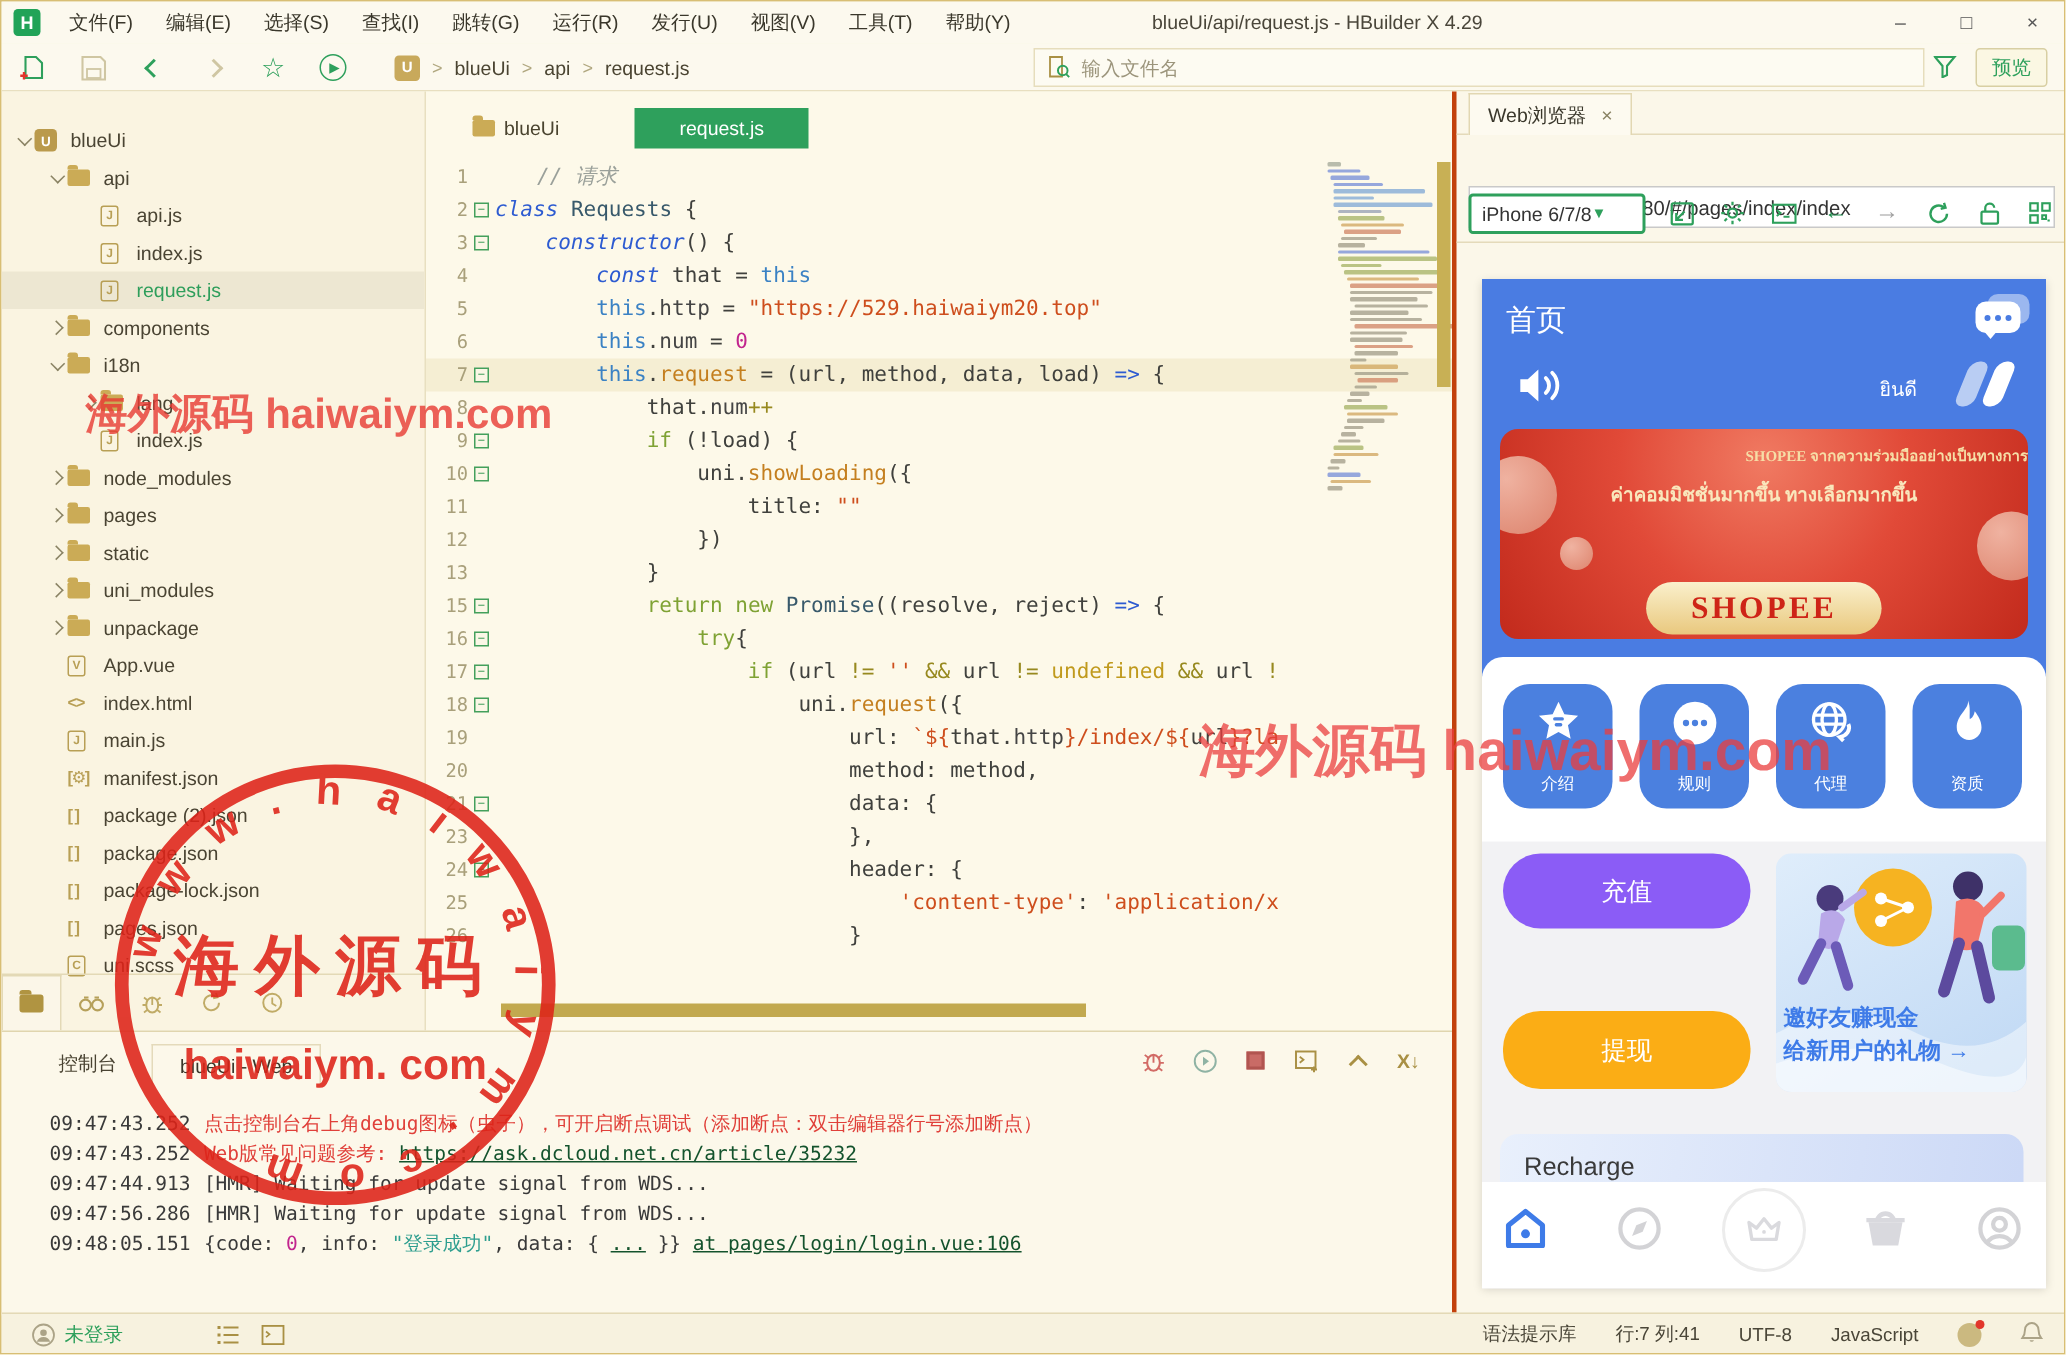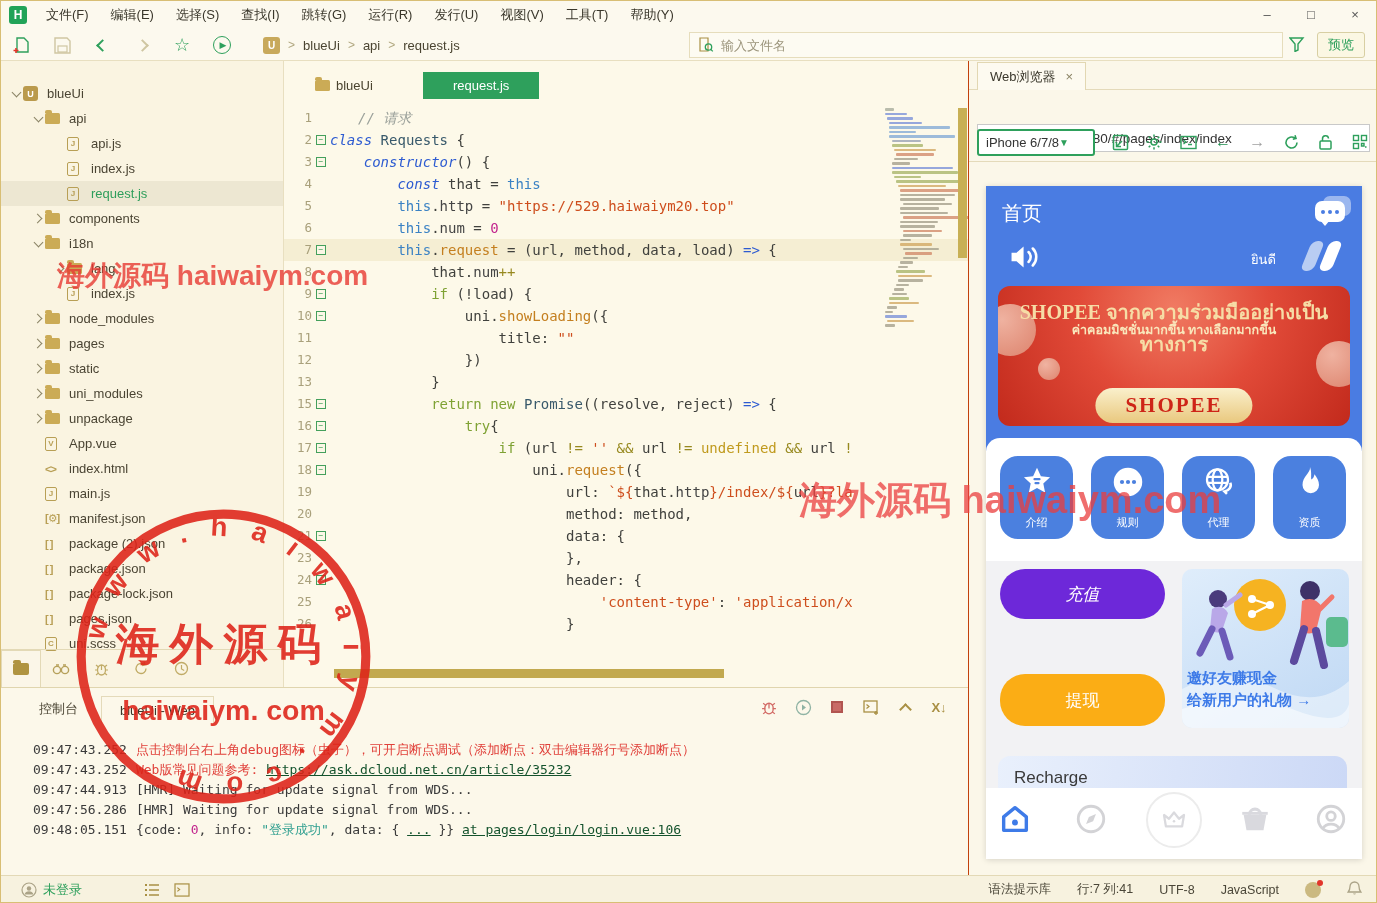--- a/index.html
+++ b/index.html
@@ -108,21 +108,21 @@
   
   .statusbar { position:absolute; left:0; right:0; bottom:0; height:27px; background:#F7F2DF; border-top:1px solid #E3D9B6; font-size:12.5px; color:#4A4638; }
   .sb-left { position:absolute; left:20px; top:0; height:27px; display:flex; align-items:center; gap:14px; }
   .sb-login { color:#2EA05C; font-size:13px; }
   .sb-right { position:absolute; right:14px; top:0; height:27px; display:flex; align-items:center; gap:26px; }
   .sb-ic { color:#A99044; display:flex; align-items:center; }
   .upd { position:relative; width:16px; height:16px; border-radius:50%; background:#CBB980; }
   .upd:after { content:""; position:absolute; right:-2px; top:-2px; width:6px; height:6px; border-radius:50%; background:#E2362B; }
 
   
-  .rightpanel { position:absolute; left:967px; top:0; width:410px; height:816px; background:#FBF7E9; border-left:1px solid #c2410c; }
+  .rightpanel { position:absolute; left:967px; top:0; width:410px; height:816px; background:#FBF7E9; border-left:3px solid #c2410c; }
   .rp-tabs { position:absolute; top:0; left:0; right:0; height:29px; border-bottom:1px solid #E4DABA; }
   .rp-tab { position:absolute; left:8px; top:1px; height:28px; padding:0 12px; background:#FDFAF0; border:1px solid #E2D7B2; border-bottom:0; font-size:13px; color:#3A372B; display:flex; align-items:center; gap:10px; }
   .rp-tab .x { color:#8A8364; font-size:13px; }
   .urlrow { position:absolute; top:33px; left:8px; right:8px;margin-top:30px; }
   .urlrow input { width:100%; height:28px; border:1px solid #C9C9C9; background:#fff; font-size:13.5px; color:#333; padding:0 9px; font-family:inherit; outline:none; }
   .devrow { position:absolute; top:66px; left:8px; right:8px; height:30px; display:flex; align-items:center; gap:15px; border-bottom:0; }
   .device { width:122px; height:27px; border:2px solid #2EA05C; border-radius:3px; background:#fff; font-size:13px; color:#333; display:flex; align-items:center; padding:0 7px; }
   .device .arr { color:#2EA05C; font-size:10px; }
   .brow-ic { width:20px; height:20px; display:flex; align-items:center; justify-content:center; color:#2EA05C; font-size:16px; }
   .brow-ic.dis { color:#A0A0A0; }
@@ -139,30 +139,30 @@
   .chat-tail { position:absolute; left:5px; top:24px; width:0; height:0; border-left:5px solid transparent; border-right:5px solid transparent; border-top:6px solid #fff; }
   .speaker { position:absolute; left:22px; top:55px; width:34px; height:32px; }
   .greet { position:absolute; left:265px; top:63px; color:#fff; font-size:13px; }
   .slashes { position:absolute; left:312px; top:53px; width:46px; height:34px; }
   .slash { position:absolute; width:13px; height:30px; border-radius:6px; transform:skewX(-22deg); }
   .slash.s1 { left:8px; top:2px; background:#B9CDF3; }
   .slash.s2 { left:26px; top:2px; background:#fff; }
   .banner { position:absolute; left:12px; top:100px; width:352px; height:140px; border-radius:12px; overflow:hidden;
             background:radial-gradient(circle at 50% 15%, #F07A62 0%, #E14A38 45%, #C22A1C 100%); }
   .balloon { position:absolute; border-radius:50%; background:radial-gradient(circle at 35% 30%, #F3C0AE, #DE8B74); opacity:.9; }
-  .ban-l1 { position:absolute; left:0; right:0; top:10px; text-align:center; color:#F6DDA6; font-family:"Liberation Serif","DejaVu Serif",serif; font-size:20px; font-weight:bold; }
+  .ban-l1 { position:absolute; left:0; right:0; top:10px; text-align:right; color:#F6DDA6; font-family:"Liberation Serif","DejaVu Serif",serif; font-size:10px; font-weight:bold; }
   .ban-l2 { position:absolute; left:0; right:0; top:34px; text-align:center; color:#F9E7BC; font-family:"Liberation Serif","DejaVu Serif",serif; font-size:12.5px; font-weight:bold; }
   .ban-badge { position:absolute; left:50%; transform:translateX(-50%); top:102px; padding:5px 30px; border-radius:999px;
                background:linear-gradient(#FAF0CC,#E9C87E); color:#CE2417; font-family:"Liberation Serif","DejaVu Serif",serif; font-weight:bold; font-size:21px; letter-spacing:2px; }
   .ph-card { position:absolute; left:0; top:252px; width:376px; height:123px; background:#fff; border-radius:14px 14px 0 0; }
   .tile { position:absolute; top:18px; width:73px; height:83px; background:#4B80DF; border-radius:18px; }
   .tile svg { position:absolute; left:50%; top:8px; transform:translateX(-50%); width:36px; height:36px; }
   .tile-label { position:absolute; left:0; right:0; bottom:9px; text-align:center; color:#fff; font-size:11px; }
   .ph-btn { position:absolute; left:14px; width:165px; height:50px; border-radius:25px; color:#fff; font-size:17px; display:flex; align-items:center; justify-content:center; }
-  .btn-recharge { top:383px; background:#6d28d9;font-style:italic; }
+  .btn-recharge { top:383px; background:#8b5cf6; }
   .btn-withdraw { top:488px; height:52px; background:#FBAD15; }
   .invite { position:absolute; left:196px; top:383px; width:167px; height:159px; border-radius:10px; overflow:hidden;
             background:linear-gradient(150deg,#DFEDFB 0%,#BFD8F4 100%); }
   .inv-txt { position:absolute; left:5px; color:#3E7BE8; font-size:15px; font-weight:bold; white-space:nowrap; }
   .inv-1 { top:100px; }
   .inv-2 { top:122px; }
   .rec-card { position:absolute; left:12px; top:570px; width:349px; height:90px; border-radius:12px;
               background:linear-gradient(100deg,#E9F0FC 0%,#CBD8F6 100%); }
   .rec-title { position:absolute; left:16px; top:12px; color:#3A3A3A; font-size:17px; }
   .ph-nav { position:absolute; left:0; top:602px; width:376px; height:71px; background:#fff; }
@@ -187,20 +187,21 @@
         <div class="menu-item">编辑(E)</div>
         <div class="menu-item">选择(S)</div>
         <div class="menu-item">查找(I)</div>
         <div class="menu-item">跳转(G)</div>
         <div class="menu-item">运行(R)</div>
         <div class="menu-item">发行(U)</div>
         <div class="menu-item">视图(V)</div>
         <div class="menu-item">工具(T)</div>
         <div class="menu-item">帮助(Y)</div>
       </div>
+    <div class="win-title">blueUi/api/request.js - HBuilder X 4.29</div>
     <div class="win-btns">
       <div class="win-btn">–</div>
       <div class="win-btn">□</div>
       <div class="win-btn">×</div>
     </div>
   </div>
 
   <div class="toolbar">
     <div class="tb-icons">
       <div class="tbi">

